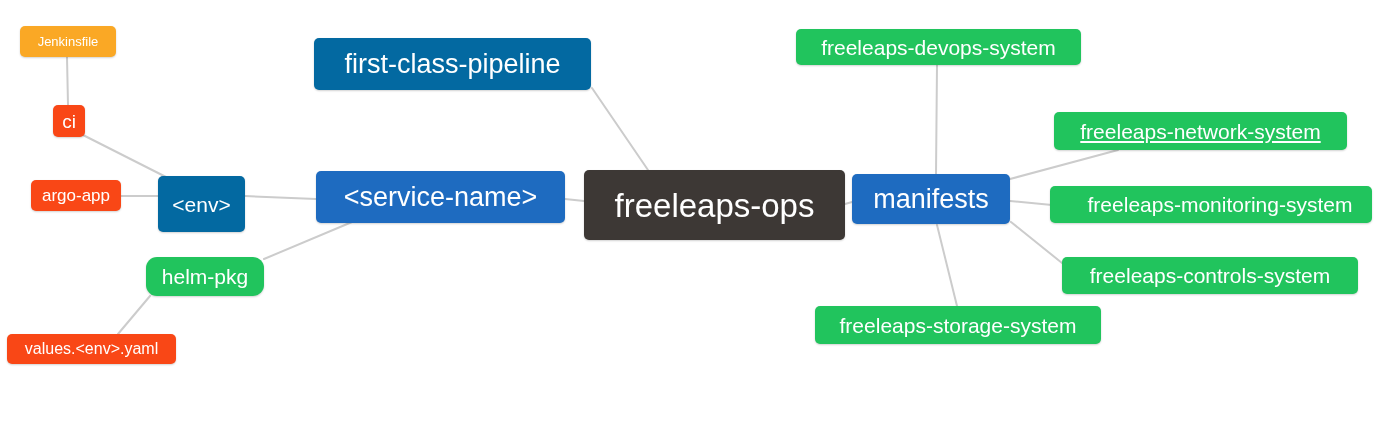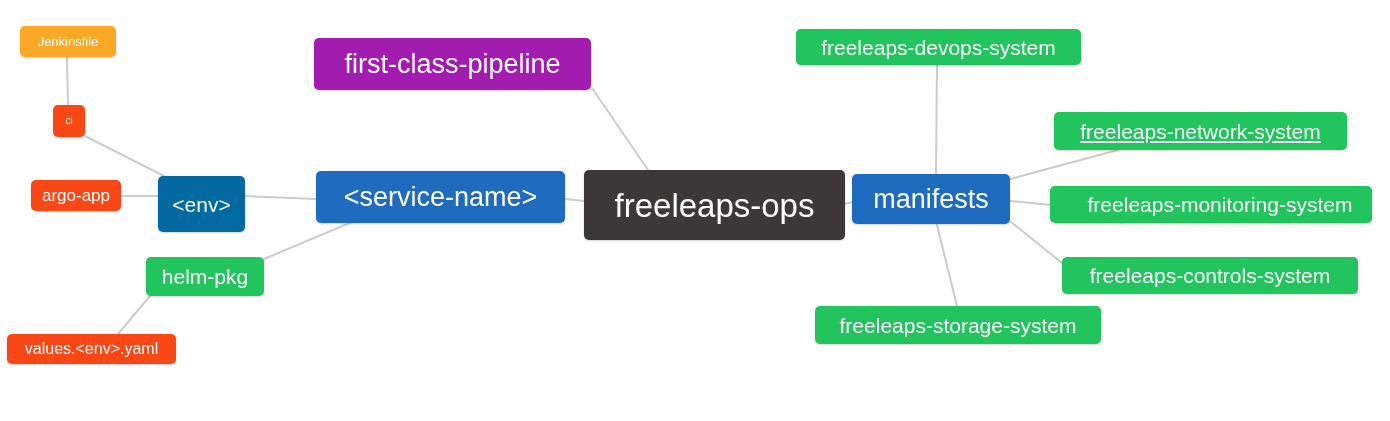--- a/index.html
+++ b/index.html
@@ -55,26 +55,26 @@
       <line x1="565" y1="199" x2="584" y2="201" stroke="#CCCCCC" stroke-width="2" stroke-linecap="round"></line>
       <line x1="845" y1="204" x2="852" y2="202" stroke="#CCCCCC" stroke-width="2" stroke-linecap="round"></line>
       <line x1="937" y1="65" x2="936" y2="174" stroke="#CCCCCC" stroke-width="2" stroke-linecap="round"></line>
       <line x1="1010" y1="179" x2="1118" y2="150" stroke="#CCCCCC" stroke-width="2" stroke-linecap="round"></line>
       <line x1="1010" y1="201" x2="1052" y2="205" stroke="#CCCCCC" stroke-width="2" stroke-linecap="round"></line>
       <line x1="1011" y1="222" x2="1062" y2="263" stroke="#CCCCCC" stroke-width="2" stroke-linecap="round"></line>
       <line x1="937" y1="225" x2="957" y2="306" stroke="#CCCCCC" stroke-width="2" stroke-linecap="round"></line>
     </svg>
 
 <div class="node" style="left: 20px; top: 26px; width: 96px; height: 31px; font-size: 13px; background: rgb(250, 168, 37);">Jenkinsfile</div>
-    <div class="node" style="left: 53px; top: 105px; width: 32px; height: 32px; font-size: 10px; background: rgb(249, 71, 22);">ci</div>
+    <div class="node" style="left: 53px; top: 105px; width: 32px; height: 32px; font-size: 19px; background: rgb(249, 71, 22);">ci</div>
     <div class="node" style="left: 31px; top: 180px; width: 90px; height: 31px; font-size: 17px; background: rgb(249, 71, 22);">argo-app</div>
     <div class="node" style="left: 158px; top: 176px; width: 87px; height: 56px; font-size: 21px; background: #0369a1;">&lt;env&gt;</div>
-    <div class="node" style="left: 146px; top: 257px; width: 118px; height: 39px; font-size: 21px; background: rgb(33, 196, 93);">helm-pkg</div>
+    <div class="node" style="left: 146px; top: 257px; width: 118px; height: 39px; font-size: 21px; background: rgb(33, 196, 93); border-radius: 11px;">helm-pkg</div>
     <div class="node" style="left: 7px; top: 334px; width: 169px; height: 30px; font-size: 16px; background: rgb(249, 71, 22);">values.&lt;env&gt;.yaml</div>
-    <div class="node" style="left: 314px; top: 38px; width: 277px; height: 52px; font-size: 27px; background: #a21caf;">first-class-pipeline</div>
+    <div class="node" style="left: 314px; top: 38px; width: 277px; height: 52px; font-size: 27px; background: #0369a1;">first-class-pipeline</div>
     <div class="node" style="left: 316px; top: 171px; width: 249px; height: 52px; font-size: 27px; background: rgb(30, 107, 192);">&lt;service-name&gt;</div>
     <div class="node" style="left: 584px; top: 170px; width: 261px; height: 70px; font-size: 33px; background: rgb(61, 56, 53);">freeleaps-ops</div>
     <div class="node" style="left: 852px; top: 174px; width: 158px; height: 50px; font-size: 27px; background: rgb(30, 107, 192);">manifests</div>
     <div class="node" style="left: 796px; top: 29px; width: 285px; height: 36px; font-size: 21px; background: rgb(33, 196, 93);">freeleaps-devops-system</div>
     <div class="node" style="left: 1054px; top: 112px; width: 293px; height: 38px; font-size: 21px; background: rgb(33, 196, 93); text-decoration: underline;">freeleaps-network-system</div>
     <div class="node" style="left: 1050px; top: 186px; width: 322px; height: 37px; font-size: 21px; background: rgb(33, 196, 93); padding-left: 24px;">freeleaps-monitoring-system</div>
     <div class="node" style="left: 815px; top: 306px; width: 286px; height: 38px; font-size: 21px; background: rgb(33, 196, 93);">freeleaps-storage-system</div>
     <div class="node" style="left: 1062px; top: 257px; width: 296px; height: 37px; font-size: 21px; background: rgb(33, 196, 93);">freeleaps-controls-system</div>
   </div>
 

